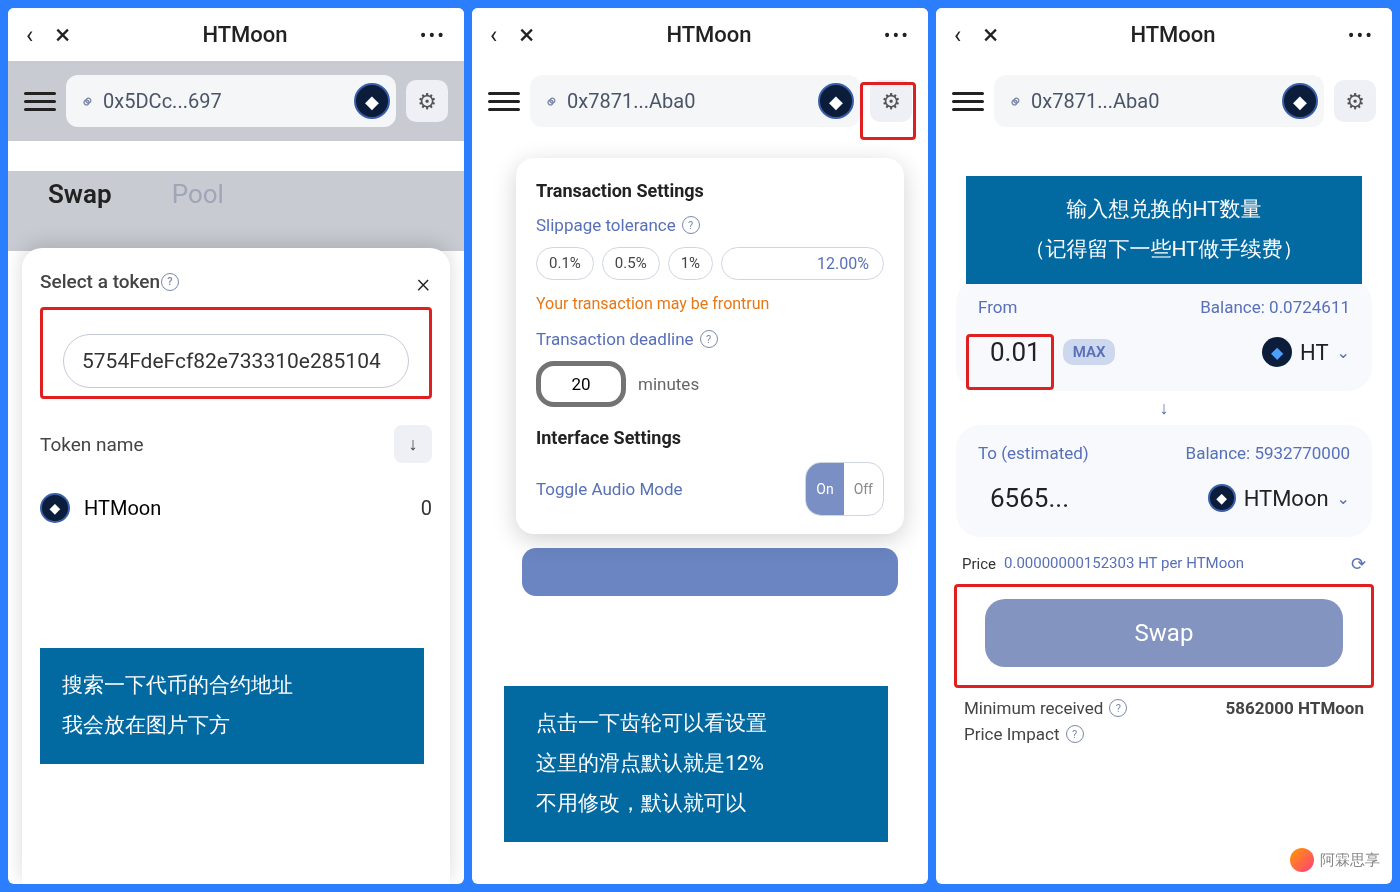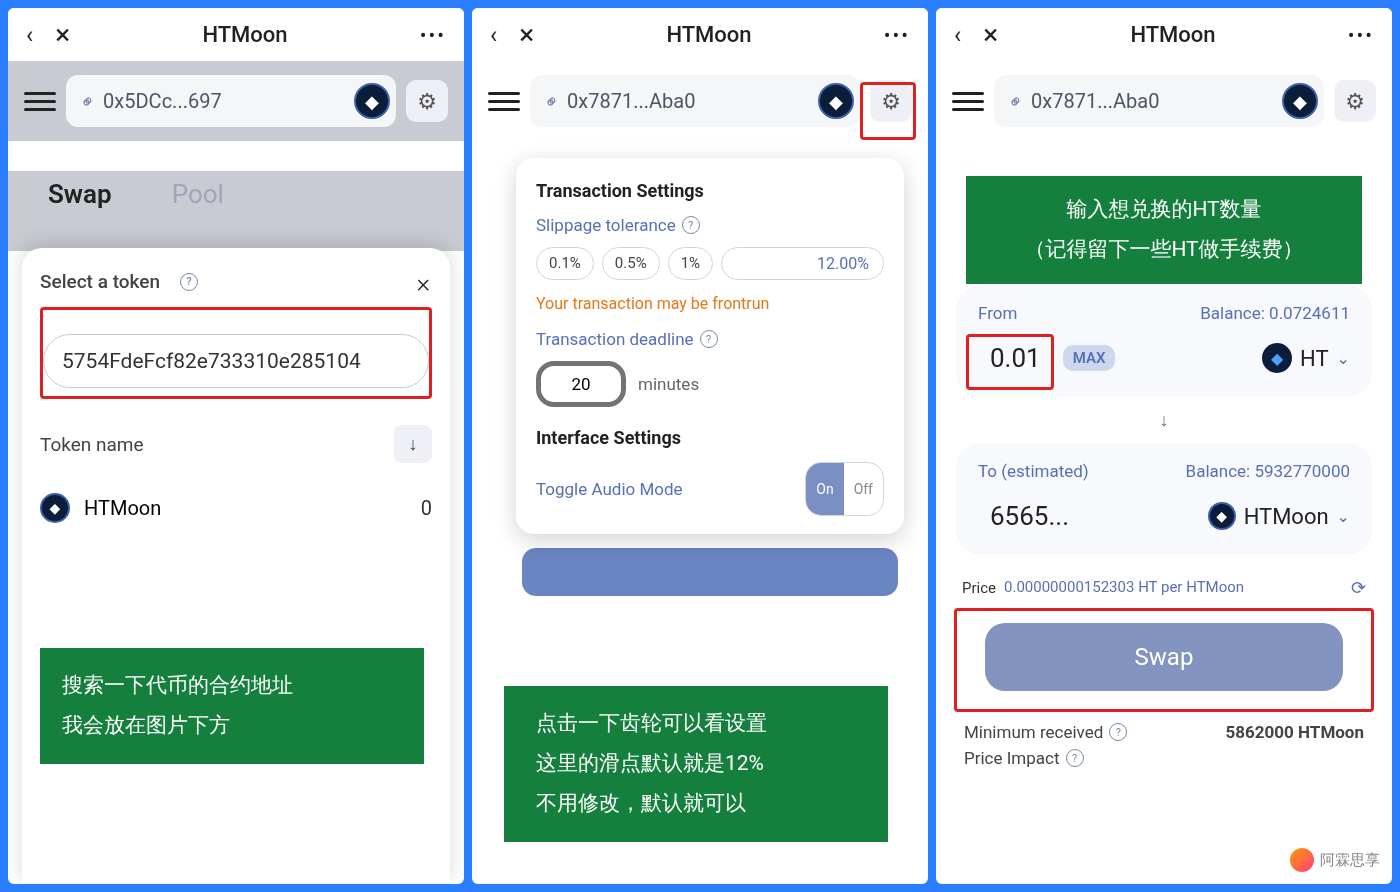--- a/index.html
+++ b/index.html
@@ -21,32 +21,32 @@
 .tokenbadge { width: 36px; height: 36px; border-radius: 50%; background: #0b1d3a; display: flex; align-items: center; justify-content: center; color: #fff; font-size: 18px; border: 2px solid #3a5fa8; }
 .gearbtn { width: 42px; height: 42px; background: #eef0f5; border-radius: 10px; display: flex; align-items: center; justify-content: center; color: #555; font-size: 22px; }
 
 .dimmed { background: #c8cbd1; }
 
 .tabs { display: flex; padding: 0 40px; margin-top: 30px; gap: 60px; font-size: 26px; }
 .tabs .tab { color: #a0a6b8; padding: 8px 0; }
 .tabs .tab.active { color: #222; font-weight: 600; }
 
 .modal { position: absolute; top: 240px; left: 14px; right: 14px; bottom: 0; background: #fff; border-radius: 20px 20px 0 0; padding: 22px 18px; box-shadow: 0 -4px 20px rgba(0,0,0,.15); }
-.modal h3 { font-size: 19px; font-weight: 500; display: flex; align-items: center; gap: 20px; color: #444; }
+.modal h3 { font-size: 19px; font-weight: 500; display: flex; align-items: center; gap: 1px; color: #444; }
 .qmark { width: 18px; height: 18px; border-radius: 50%; border: 1px solid #7b88a8; display: inline-flex; align-items: center; justify-content: center; font-size: 11px; color: #7b88a8; }
 .closex { position: absolute; top: 20px; right: 20px; font-size: 26px; color: #222; font-weight: 300; }
 .searchfield { margin-top: 16px; border: 1px solid #c5cad8; border-radius: 30px; padding: 14px 18px; font-size: 21px; color: #333; white-space: nowrap; overflow: hidden; }
 .redbox { border: 3px solid #e02020; border-radius: 4px; }
-.rb1 { padding: 8px 0; margin-top: 14px; }
+.rb1 { padding: 8px 20px; margin-top: 14px; }
 .tokenrow { display: flex; align-items: center; justify-content: space-between; margin-top: 26px; font-size: 19px; color: #444; }
 .sortbtn { width: 38px; height: 38px; background: #eef0f5; border-radius: 8px; display: flex; align-items: center; justify-content: center; font-size: 18px; }
 .tokenitem { display: flex; align-items: center; gap: 14px; margin-top: 30px; font-size: 20px; }
 .tokenitem .bal { margin-left: auto; color: #333; }
 
-.callout { position: absolute; background: #15803d; color: #fff; padding: 18px 22px; font-size: 21px; line-height: 1.9; }
+.callout { position: absolute; background: #0369a1; color: #fff; padding: 18px 22px; font-size: 21px; line-height: 1.9; }
 .callout.c1 { bottom: 120px; left: 32px; right: 40px; }
 .callout.c2 { bottom: 42px; left: 32px; right: 40px; padding-left: 32px; }
 .callout.c3 { top: 168px; left: 30px; right: 30px; text-align: center; padding: 14px 12px; }
 
 .settings-pop { position: absolute; top: 150px; left: 44px; right: 24px; background: #fff; border-radius: 18px; box-shadow: 0 6px 24px rgba(0,0,0,.18); padding: 22px 20px 18px; }
 .settings-pop h4 { font-size: 18px; color: #222; margin-bottom: 14px; }
 .lbl { color: #5870b8; font-size: 17px; display: flex; align-items: center; gap: 6px; margin-bottom: 12px; }
 .slipbtns { display: flex; gap: 8px; margin-bottom: 14px; }
 .slipbtn { border: 1px solid #d0d5e2; border-radius: 18px; padding: 6px 12px; font-size: 15px; color: #444; }
 .slipinput { flex: 1; border: 1px solid #d0d5e2; border-radius: 18px; padding: 6px 14px; text-align: right; font-size: 16px; color: #5870b8; }
@@ -56,21 +56,21 @@
 .minlabel { color: #666; font-size: 17px; }
 .togglerow { display: flex; align-items: center; justify-content: space-between; }
 .toggle { display: flex; border-radius: 16px; overflow: hidden; border: 1px solid #d0d5e2; font-size: 14px; }
 .toggle span { padding: 18px 10px; }
 .toggle .on { background: #7a8fc4; color: #fff; }
 .toggle .off { color: #888; }
 
 .swapbtn-bg { position: absolute; top: 540px; left: 50px; right: 30px; height: 48px; background: #6a85c2; border-radius: 14px; }
 .rb-gear { position: absolute; top: 74px; right: 12px; width: 56px; height: 58px; }
 
-.swap-card { background: #f7f9fc; margin: 12px 20px; border-radius: 24px; padding: 18px 22px; }
+.swap-card { background: #f7f9fc; margin: 6px 20px; border-radius: 24px; padding: 18px 22px; }
 .sc-head { display: flex; justify-content: space-between; color: #5870b8; font-size: 17px; margin-bottom: 14px; }
 .sc-body { display: flex; align-items: center; gap: 10px; }
 .amt { font-size: 26px; color: #222; padding: 6px 12px; flex-shrink: 0; }
 .maxchip { background: #cdd7ee; color: #5870b8; font-weight: 600; padding: 4px 10px; border-radius: 10px; font-size: 15px; }
 .tokensel { display: flex; align-items: center; gap: 8px; margin-left: auto; font-size: 22px; color: #222; }
 .huobi { width: 30px; height: 30px; border-radius: 50%; background: #0b1d3a; display: flex; align-items: center; justify-content: center; color: #4a9fff; font-size: 16px; }
 .chevd { color: #5870b8; font-size: 16px; }
 .arrowd { text-align: center; color: #5870b8; font-size: 18px; margin: 4px 0; }
 
 .price-row { display: flex; align-items: center; padding: 10px 26px; font-size: 15px; color: #333; }

